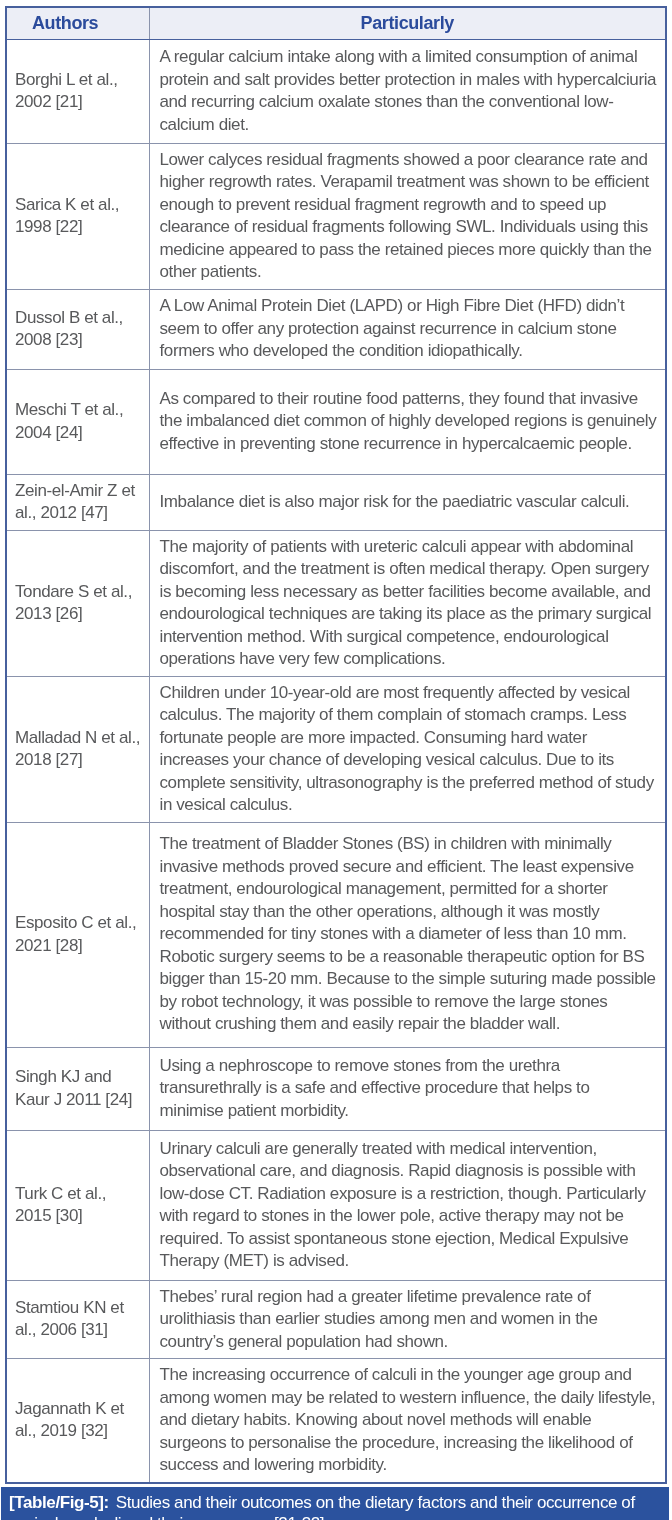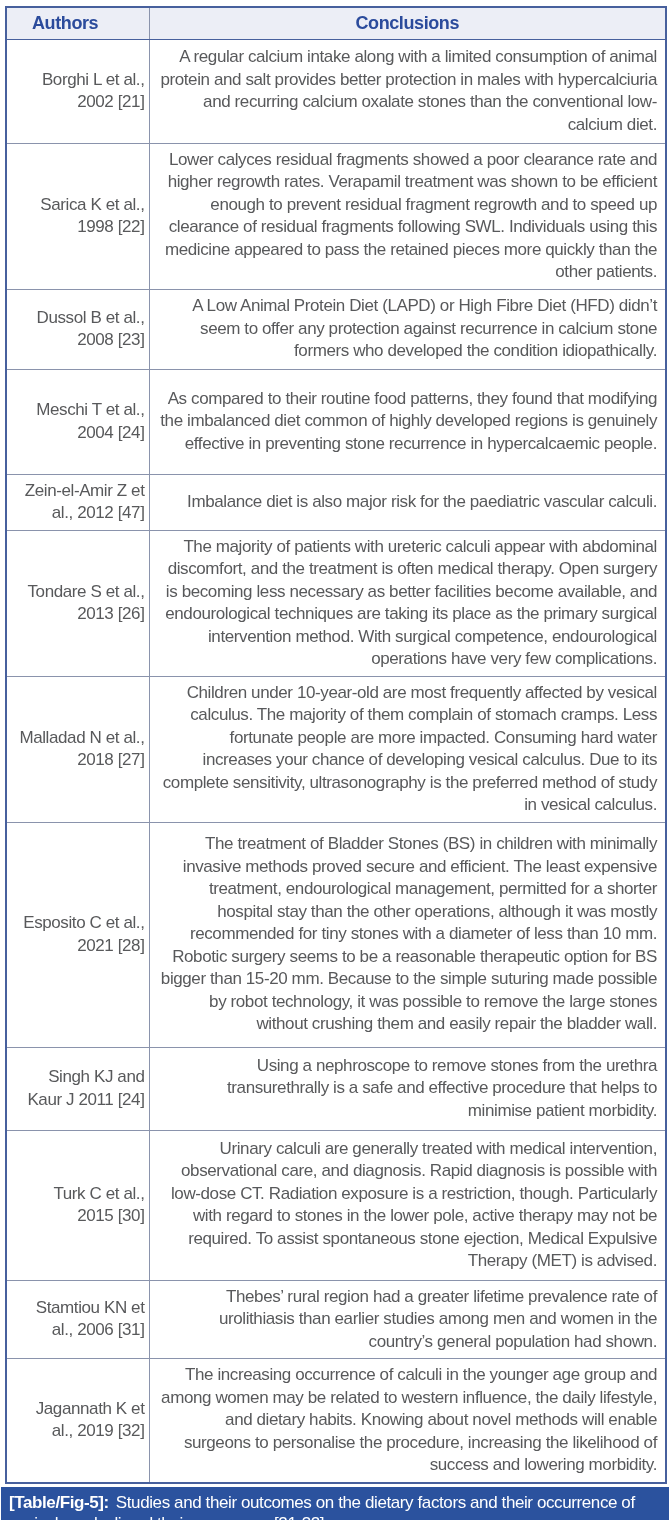--- a/index.html
+++ b/index.html
@@ -27,21 +27,20 @@
   table.studies {
     width: 662px;
     border-collapse: collapse;
     border: 2px solid var(--border-outer);
     table-layout: fixed;
   }
   col.col-authors { width: 143px; }
   th, td {
     border: 1px solid var(--border-inner);
     letter-spacing: -0.4px;
-    text-align: right;
   }
   thead th {
     height: 32px;
     background: var(--header-bg);
     color: var(--header-text);
     font-size: 18px;
     font-weight: 700;
     vertical-align: middle;
     border-bottom: 1px solid var(--border-outer);
   }
@@ -87,39 +86,39 @@
 
 <div class="page">
   <table class="studies">
     <colgroup>
       <col class="col-authors">
       <col class="col-conclusions">
     </colgroup>
     <thead>
       <tr>
         <th class="th-authors">Authors</th>
-        <th class="th-conclusions">Conclusions</th>
+        <th class="th-conclusions">Particularly</th>
       </tr>
     </thead>
     <tbody>
       <tr>
         <td class="author">Borghi L et al., 2002 [21]</td>
         <td class="conclusion">A regular calcium intake along with a limited consumption of animal protein and salt provides better protection in males with hypercalciuria and recurring calcium oxalate stones than the conventional low-calcium diet.</td>
       </tr>
       <tr>
         <td class="author">Sarica K et al., 1998 [22]</td>
         <td class="conclusion">Lower calyces residual fragments showed a poor clearance rate and higher regrowth rates. Verapamil treatment was shown to be efficient enough to prevent residual fragment regrowth and to speed up clearance of residual fragments following SWL. Individuals using this medicine appeared to pass the retained pieces more quickly than the other patients.</td>
       </tr>
       <tr>
         <td class="author">Dussol B et al., 2008 [23]</td>
         <td class="conclusion">A Low Animal Protein Diet (LAPD) or High Fibre Diet (HFD) didn’t seem to offer any protection against recurrence in calcium stone formers who developed the condition idiopathically.</td>
       </tr>
       <tr>
         <td class="author">Meschi T et al., 2004 [24]</td>
-        <td class="conclusion">As compared to their routine food patterns, they found that modifying the imbalanced diet common of highly developed regions is genuinely effective in preventing stone recurrence in hypercalcaemic people.</td>
+        <td class="conclusion">As compared to their routine food patterns, they found that invasive the imbalanced diet common of highly developed regions is genuinely effective in preventing stone recurrence in hypercalcaemic people.</td>
       </tr>
       <tr>
         <td class="author">Zein-el-Amir Z et al., 2012 [47]</td>
         <td class="conclusion">Imbalance diet is also major risk for the paediatric vascular calculi.</td>
       </tr>
       <tr>
         <td class="author">Tondare S et al., 2013 [26]</td>
         <td class="conclusion">The majority of patients with ureteric calculi appear with abdominal discomfort, and the treatment is often medical therapy. Open surgery is becoming less necessary as better facilities become available, and endourological techniques are taking its place as the primary surgical intervention method. With surgical competence, endourological operations have very few complications.</td>
       </tr>
       <tr>

